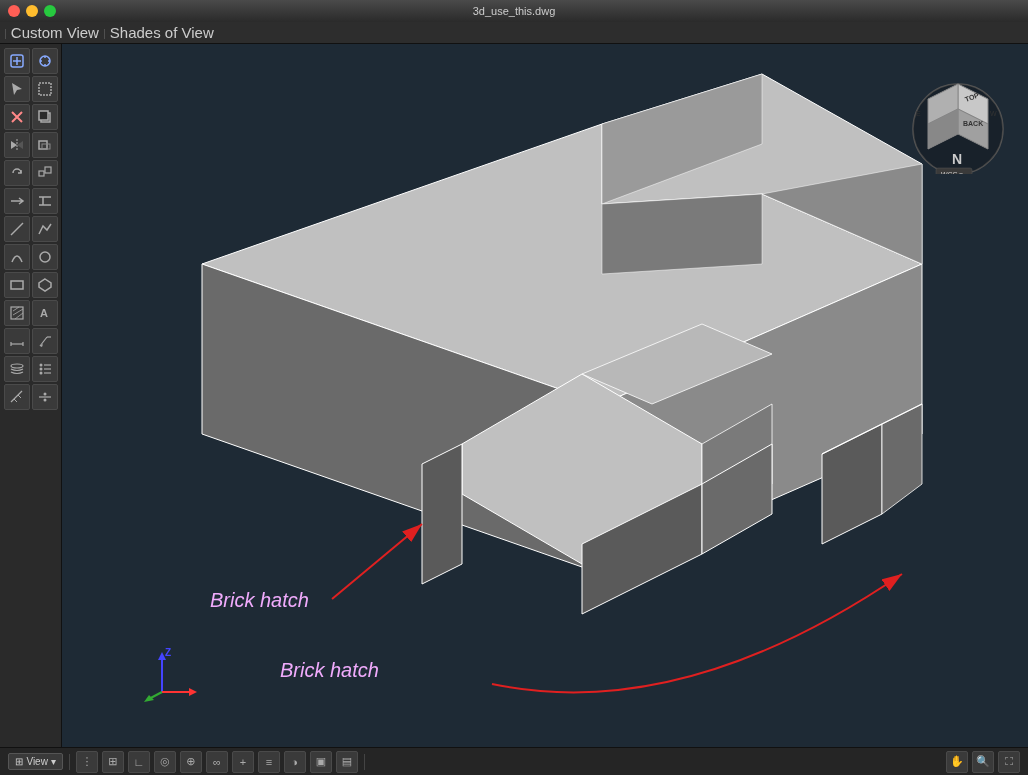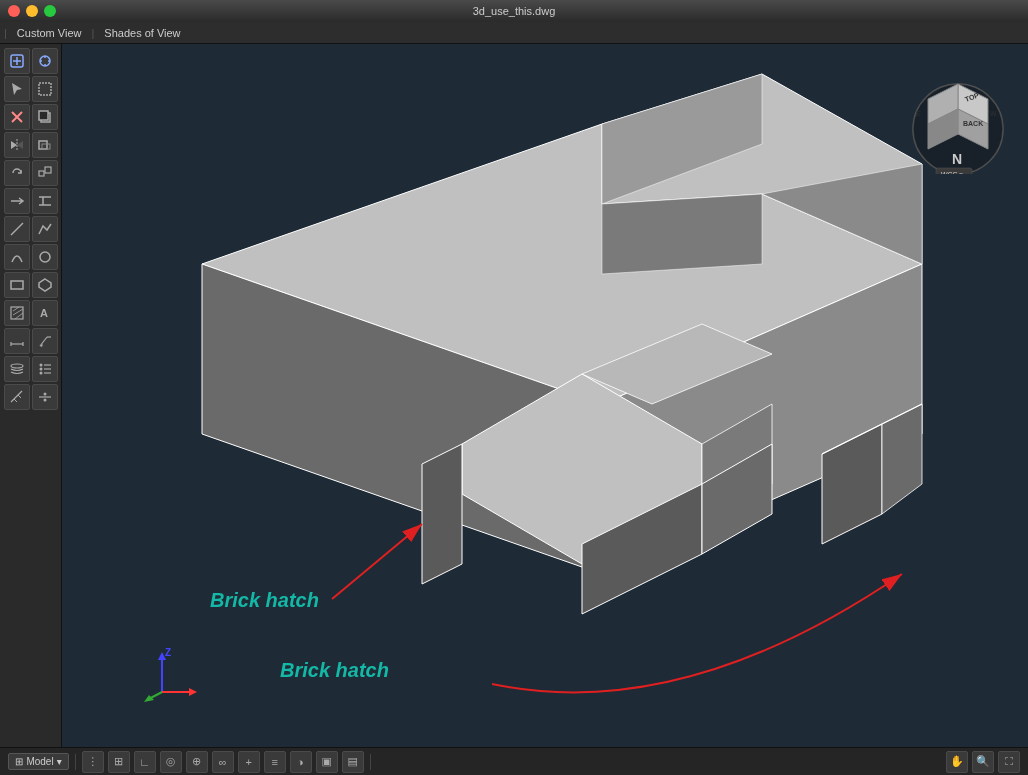--- a/index.html
+++ b/index.html
@@ -49,22 +49,22 @@
       width: 100%;
       height: 22px;
       background: #2d2d2d;
       display: flex;
       align-items: center;
       padding-left: 4px;
       border-bottom: 1px solid #111;
     }
     .menu-bar-item {
       color: #ccc;
-      font-size: 11px;
-      padding: 0 10px;
+      font-size: 15px;
+      padding: 0 4px;
       cursor: pointer;
     }
     .menu-separator {
       color: #555;
       font-size: 11px;
     }
 
     
     .main-layout {
       display: flex;
@@ -125,23 +125,23 @@
       position: absolute;
       top: 20px;
       right: 20px;
       width: 100px;
       height: 110px;
     }
 
     
     .annotation {
       position: absolute;
-      color: #14b8a6;
+      color: #f0abfc;
       font-size: 20px;
-      font-weight: bold;
+      font-weight: normal;
       font-style: italic;
       white-space: nowrap;
     }
 
     .annotation-1 {
       left: 148px;
       top: 545px;
     }
 
     .annotation-2 {
@@ -529,21 +529,21 @@
         <polygon points="2,60 7,53 12,58" fill="#33aa33"></polygon>
       </svg>
     </div>
 
   </div>
 </div>
 
 <div class="status-bar">
   <div class="status-btn">
     <span>⊞</span>
-    <span>Model</span>
+    <span>View</span>
     <span>▾</span>
   </div>
   <div class="status-divider"></div>
   <div class="status-icon-btn" title="Snap">⋮</div>
   <div class="status-icon-btn" title="Grid">⊞</div>
   <div class="status-icon-btn" title="Ortho">∟</div>
   <div class="status-icon-btn" title="Polar">◎</div>
   <div class="status-icon-btn" title="OSnap">⊕</div>
   <div class="status-icon-btn" title="OTrack">∞</div>
   <div class="status-icon-btn" title="Dynamic">+</div>

